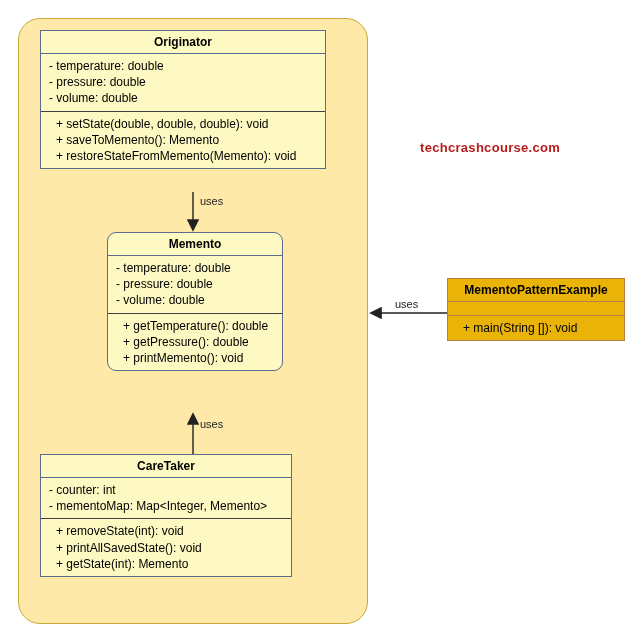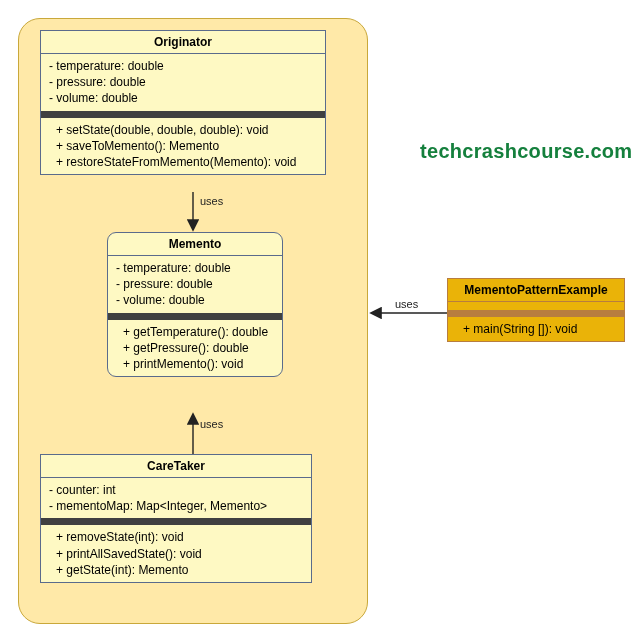--- a/index.html
+++ b/index.html
@@ -29,40 +29,40 @@
     border: 1px solid #5a6b8c;
   }
   .class-title {
     text-align: center;
     font-weight: bold;
     padding: 4px 6px;
     border-bottom: 1px solid #5a6b8c;
   }
   .class-section {
     padding: 4px 8px;
-    border-bottom: 7px solid #404040;
+    border-bottom: 1px solid #404040;
     line-height: 1.35;
   }
   .class-section:last-child { border-bottom: none; padding-left: 15px; }
   .class-section .row { white-space: nowrap; }
   .example-box {
     position: absolute;
     background: #ffe2c0;
     border: 1px solid #b87d3f;
   }
   .arrow-label {
     position: absolute;
     font-size: 11px;
     color: #222;
   }
   .watermark {
     position: absolute;
-    color: #15803d;
+    color: #b91c1c;
     font-weight: bold;
-    font-size: 20px;
+    font-size: 13px;
     letter-spacing: 0.3px;
   }
   svg.overlay {
     position: absolute;
     left: 0; top: 0;
     width: 640px; height: 640px;
     pointer-events: none;
   }
 </style>
 </head>
@@ -91,21 +91,21 @@
     <div class="row">- pressure: double</div>
     <div class="row">- volume: double</div>
   </div>
   <div class="class-section">
     <div class="row">+ getTemperature(): double</div>
     <div class="row">+ getPressure(): double</div>
     <div class="row">+ printMemento(): void</div>
   </div>
 </div>
 
-<div class="class-box" style="left:40px; top:454px; width:272px;">
+<div class="class-box" style="left:40px; top:454px; width:252px;">
   <div class="class-title">CareTaker</div>
   <div class="class-section">
     <div class="row">- counter: int</div>
     <div class="row">- mementoMap: Map&lt;Integer, Memento&gt;</div>
   </div>
   <div class="class-section">
     <div class="row">+ removeState(int): void</div>
     <div class="row">+ printAllSavedState(): void</div>
     <div class="row">+ getState(int): Memento</div>
   </div>

